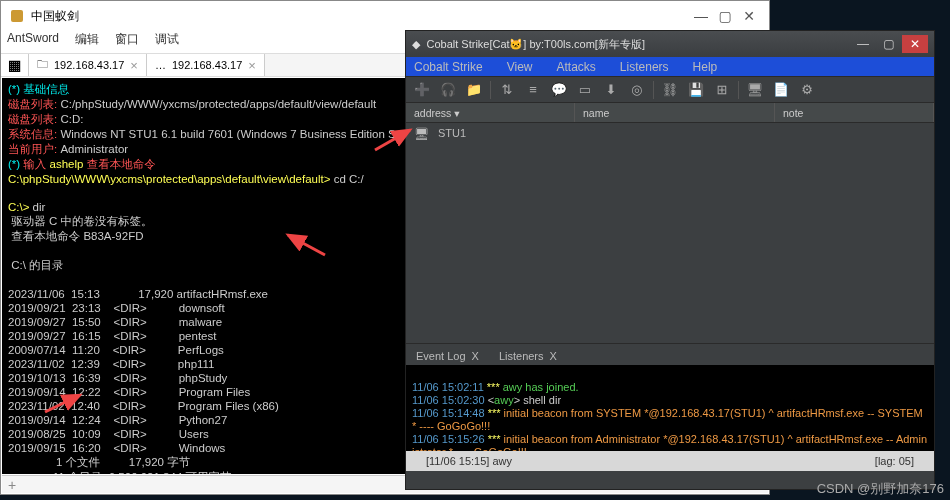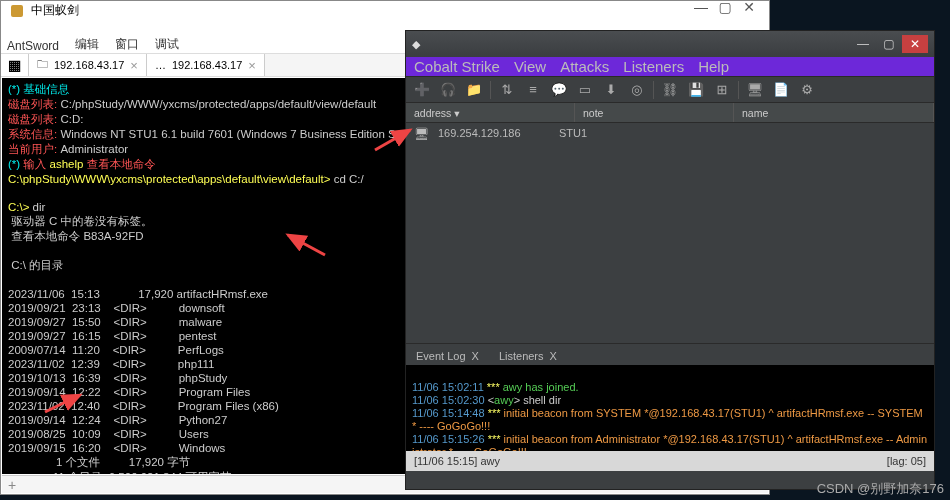--- a/index.html
+++ b/index.html
@@ -1,51 +1,51 @@
 <!DOCTYPE html>
 <html><head>
 <meta charset="utf-8">
 <style>
 *{margin:0;padding:0;box-sizing:border-box;font-family:'Microsoft YaHei',Arial,sans-serif}
 body{width:950px;height:500px;background:#0a1520;position:relative;overflow:hidden}
 .ant{position:absolute;left:0;top:0;width:770px;height:495px;background:#fff;border:1px solid #888}
-.ant-title{height:30px;display:flex;align-items:flex-end;padding:12px 8px;background:#fff;font-size:12px}
+.ant-title{height:30px;display:flex;align-items:center;padding:12px 8px;background:#fff;font-size:12px}
 .ant-title .logo{width:16px;height:16px;margin-right:6px}
 .ant-title .sp{flex:1}
 .ant-title .wb{width:24px;height:24px;display:flex;align-items:center;justify-content:center;color:#555;font-size:14px}
-.ant-menu{height:22px;display:flex;align-items:flex-end;padding:0 6px;font-size:12px;gap:16px;background:#fff;color:#333}
+.ant-menu{height:22px;display:flex;align-items:flex-start;padding:0 6px;font-size:12px;gap:16px;background:#fff;color:#333}
 .ant-tabs{height:24px;display:flex;align-items:center;background:#f5f5f5;border-top:1px solid #ddd;border-bottom:1px solid #ddd;font-size:11px}
 .tab{height:22px;padding:0 8px;display:flex;align-items:center;gap:6px;border-right:1px solid #ccc;background:#fff}
 .tab.ic{width:28px;justify-content:center;font-size:14px;font-weight:bold}
 .tab .cl{color:#999;font-size:13px}
 .ant-term{position:absolute;left:1px;top:77px;right:1px;bottom:20px;background:#000;color:#ccc;font-family:Consolas,monospace;font-size:11.5px;padding:4px 6px;overflow:hidden;white-space:pre}
 .ant-term .cy{color:#00eeee}.ant-term .ye{color:#ffff55}.ant-term .rd{color:#ff5555}
 .ant-status{position:absolute;left:1px;right:1px;bottom:1px;height:18px;background:#f5f5f5;border-top:1px solid #ccc;display:flex;align-items:center;padding:0 6px}
 .sb{width:14px;position:absolute;right:1px;top:77px;bottom:20px;background:#f0f0f0;border-left:1px solid #ccc}
 .sb .th{position:absolute;left:2px;right:2px;top:2px;height:80px;background:#c8c8c8;border-radius:2px}
 .cs{position:absolute;left:405px;top:30px;width:530px;height:460px;background:#3c3f41;border:1px solid #222;font-size:11px;color:#bbb}
 .cs-title{height:26px;background:linear-gradient(#4a4d50,#3a3d40);display:flex;align-items:center;padding:0 6px;font-size:11px;color:#ddd}
 .cs-title .sp{flex:1}
 .cs-title .wb{width:26px;height:18px;display:flex;align-items:center;justify-content:center;color:#ccc;font-size:12px}
 .cs-title .wb.cl{background:#c74040;color:#fff}
-.cs-menu{height:20px;display:flex;align-items:center;padding:0 8px;gap:14px;font-size:15px;background:#6d28d9;border-bottom:1px solid #2a2a2a}
+.cs-menu{height:20px;display:flex;align-items:center;padding:0 8px;gap:24px;font-size:12px;background:#1d4ed8;border-bottom:1px solid #2a2a2a}
 .cs-tool{height:26px;display:flex;align-items:center;padding:0 4px;gap:2px;background:#3c3f41;border-bottom:1px solid #2a2a2a}
 .cs-tool .tb{width:24px;height:22px;display:flex;align-items:center;justify-content:center;color:#aaa;font-size:13px}
 .cs-tool .sep{width:1px;height:18px;background:#555;margin:0 2px}
 .cs-head{height:20px;display:flex;background:#45494a;border-bottom:1px solid #2a2a2a;font-size:10.5px;color:#ccc}
 .cs-head .col{padding:3px 8px;border-right:1px solid #555;display:flex;align-items:center;gap:3px}
 .cs-list{height:220px;background:#3c3f41}
 .row{display:flex;padding:2px 0;font-size:11px}
 .row .c{padding:2px 8px}
 .row .ic{font-size:12px}
 .cs-tabs{height:22px;display:flex;background:#3c3f41;border-top:1px solid #2a2a2a;padding-top:2px}
 .cs-tabs .t{padding:3px 10px;font-size:11px;color:#bbb;display:flex;gap:6px;align-items:center}
 .cs-log{background:#000;font-family:Consolas,monospace;font-size:11px;padding:16px 6px;color:#ccc;height:86px;overflow:hidden;white-space:pre-wrap;word-break:break-all}
 .cs-log .ts{color:#5599cc}.cs-log .st{color:#ffff66}.cs-log .gr{color:#55cc55}.cs-log .or{color:#ee9944}
-.cs-st{height:20px;background:#d8d8d8;color:#333;display:flex;align-items:center;padding:0 8px;font-family:Consolas,monospace;font-size:11px}
+.cs-st{height:20px;background:#d8d8d8;color:#333;display:flex;align-items:center;padding:0 20px;font-family:Consolas,monospace;font-size:11px}
 .cs-st .sp{flex:1}
 .cs-in{height:20px;background:#000;color:#ccc;font-family:Consolas,monospace;font-size:11px;padding:2px 6px;border-top:1px solid #333}
 .wm{position:absolute;right:6px;bottom:2px;color:#aaa;font-size:13px}
 svg.ar{position:absolute}
 </style>
 </head>
 <body>
 
 <div class="ant">
   <div class="ant-title">
@@ -114,20 +114,21 @@
       <div class="th"></div>
     </div>
   <div class="ant-status">
     <span style="font-size:14px;color:#888">+</span>
   </div>
 </div>
 
 <div class="cs">
   <div class="cs-title">
     <span style="margin-right:6px">◆</span>
+    <span>Cobalt Strike[Cat🐱] by:T00ls.com[新年专版]</span>
     <span class="sp"></span>
     <span class="wb">—</span>
     <span class="wb">▢</span>
     <span class="wb cl">✕</span>
   </div>
   <div class="cs-menu">
     <span>Cobalt Strike</span>
     <span>View</span>
     <span>Attacks</span>
     <span>Listeners</span>
@@ -151,31 +152,30 @@
     <span class="sep"></span>
     <span class="tb">🖥</span>
     <span class="tb">📄</span>
     <span class="tb">⚙</span>
   </div>
   <div class="cs-head">
     <div class="col" style="width:169px">
         <span>address</span>
         <span>▾</span>
       </div>
+    <div class="col" style="width:200px">
+        <span>name</span>
+      </div>
     <div class="col" style="flex:1">
         <span>note</span>
-      </div>
-    <div class="col" style="width:200px">
-        <span>name</span>
       </div>
   </div>
   <div class="cs-list">
     <div class="row">
       <div class="c ic" style="width:24px">🖥</div>
-      <div class="c" style="width:121px">169.254.129.186</div>
       <div class="c" style="width:200px">STU1</div>
     </div>
   </div>
   <div class="cs-tabs">
     <div class="t">
         <span>Event Log</span>
         <span>X</span>
       </div>
     <div class="t">
         <span>Listeners</span>

